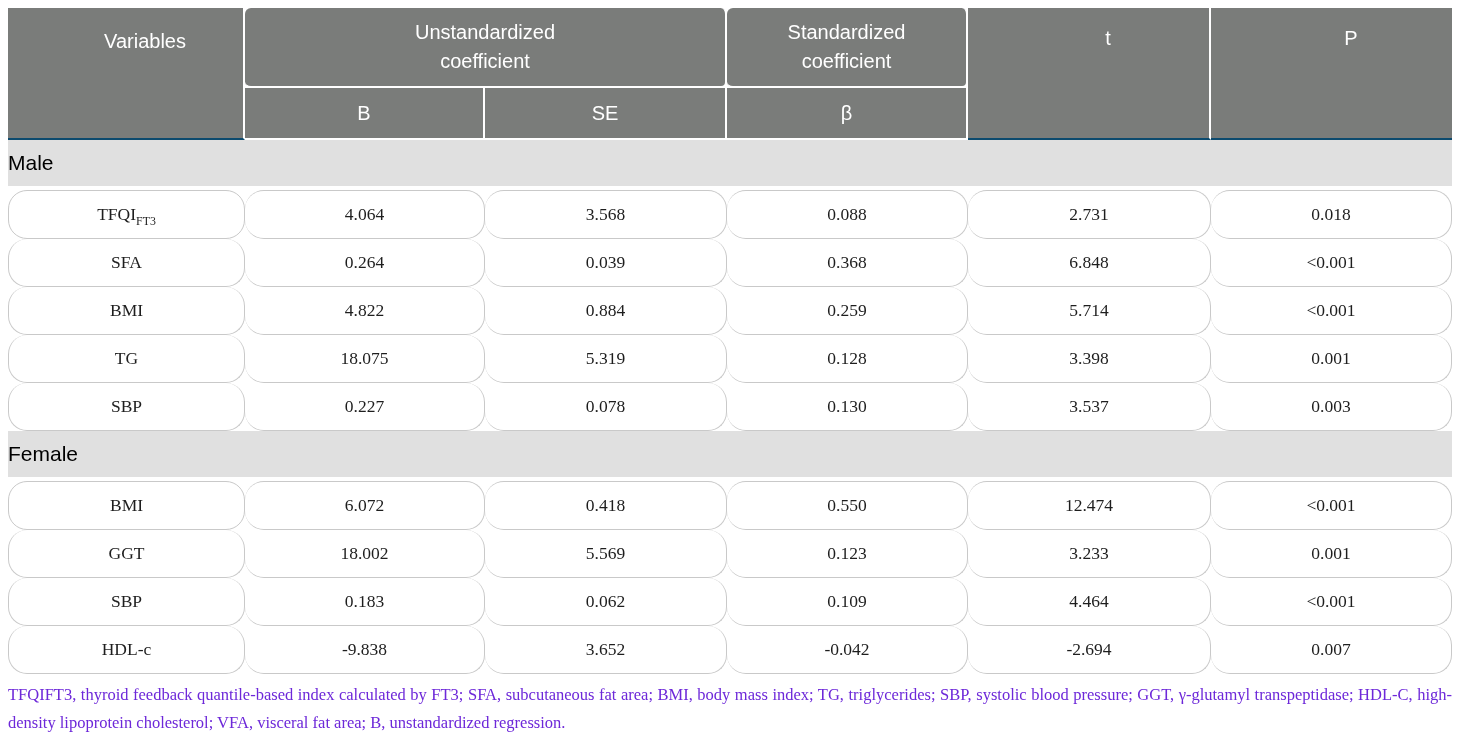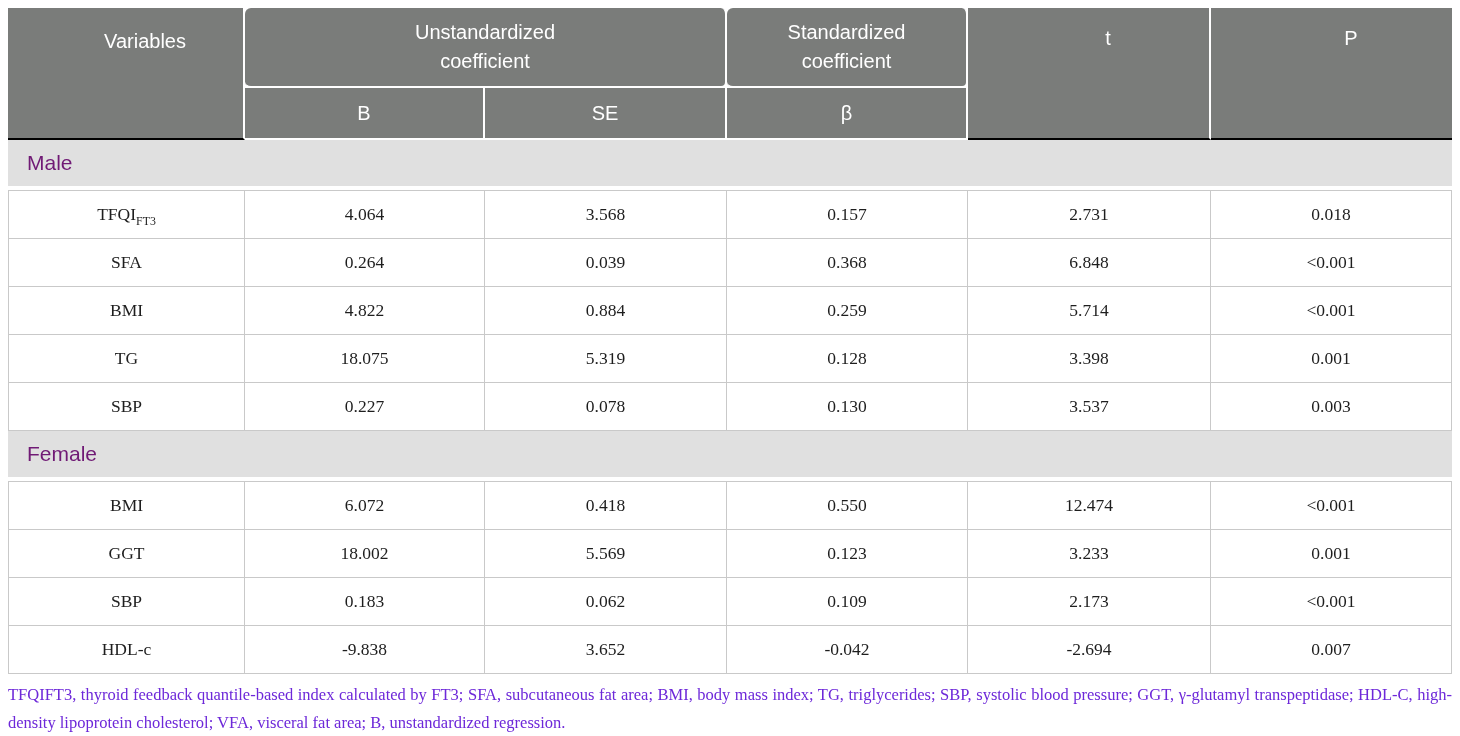--- a/index.html
+++ b/index.html
@@ -27,47 +27,48 @@
     color: #ffffff;
     font-family: "Liberation Sans", sans-serif;
     font-weight: normal;
     font-size: 20px;
     text-align: center;
     vertical-align: middle;
     padding: 0;
   }
   th.h-top  { height: 78px; border-bottom: 2px solid #ffffff; border-radius: 6px; }
   th.h-sub  { height: 50px; border-bottom: 2px solid #ffffff; }
-  th.h-span { border-bottom: 2px solid #000000; vertical-align: top; padding-top: 19px; padding-left: 39px; }
+  th.h-span { border-bottom: 2px solid #0c4a6e; vertical-align: top; padding-top: 19px; padding-left: 39px; }
   th.h-r    { border-right: 2px solid #ffffff; }
   .h-wrap   { display: inline-block; max-width: 170px; line-height: 1.45; }
   
   td.section-cell {
     background: #e0e0e0;
     height: 46px;
     border-bottom: 4px solid #ffffff;
     font-family: "Liberation Sans", sans-serif;
     font-size: 21px;
-    color: #701a75;
+    color: #000000;
     text-align: left;
     vertical-align: middle;
-    padding: 0 0 0 19px;
+    padding: 0 0 0 0;
   }
   
   td.data-cell {
     background: #ffffff;
     height: 47px;
     border-right: 1px solid #c9c9c9;
     border-bottom: 1px solid #c9c9c9;
     text-align: center;
     vertical-align: middle;
     font-family: "Liberation Serif", serif;
     font-size: 17.5px;
     color: #1e1e1e;
     padding: 0;
+    border-radius: 19px;
   }
   td.data-cell:first-child { border-left: 1px solid #c9c9c9; }
   tr.first-in-section td.data-cell { border-top: 1px solid #c9c9c9; }
   td.data-cell sub { font-size: 0.68em; line-height: 0; }
   
   .footnote {
     width: 1444px;
     margin-top: 7px;
     font-family: "Liberation Serif", serif;
     font-size: 16.5px;
@@ -104,21 +105,21 @@
       </tr>
     </thead>
     <tbody>
         <tr>
           <td colspan="6" class="section-cell">Male</td>
         </tr>
         <tr class="first-in-section">
           <td class="data-cell"><span>TFQI</span><sub>FT3</sub></td>
           <td class="data-cell">4.064</td>
           <td class="data-cell">3.568</td>
-          <td class="data-cell">0.157</td>
+          <td class="data-cell">0.088</td>
           <td class="data-cell">2.731</td>
           <td class="data-cell">0.018</td>
         </tr>
         <tr class="">
           <td class="data-cell"><span>SFA</span></td>
           <td class="data-cell">0.264</td>
           <td class="data-cell">0.039</td>
           <td class="data-cell">0.368</td>
           <td class="data-cell">6.848</td>
           <td class="data-cell">&lt;0.001</td>
@@ -164,21 +165,21 @@
           <td class="data-cell">5.569</td>
           <td class="data-cell">0.123</td>
           <td class="data-cell">3.233</td>
           <td class="data-cell">0.001</td>
         </tr>
         <tr class="">
           <td class="data-cell"><span>SBP</span></td>
           <td class="data-cell">0.183</td>
           <td class="data-cell">0.062</td>
           <td class="data-cell">0.109</td>
-          <td class="data-cell">2.173</td>
+          <td class="data-cell">4.464</td>
           <td class="data-cell">&lt;0.001</td>
         </tr>
         <tr class="">
           <td class="data-cell"><span>HDL-c</span></td>
           <td class="data-cell">-9.838</td>
           <td class="data-cell">3.652</td>
           <td class="data-cell">-0.042</td>
           <td class="data-cell">-2.694</td>
           <td class="data-cell">0.007</td>
         </tr>

